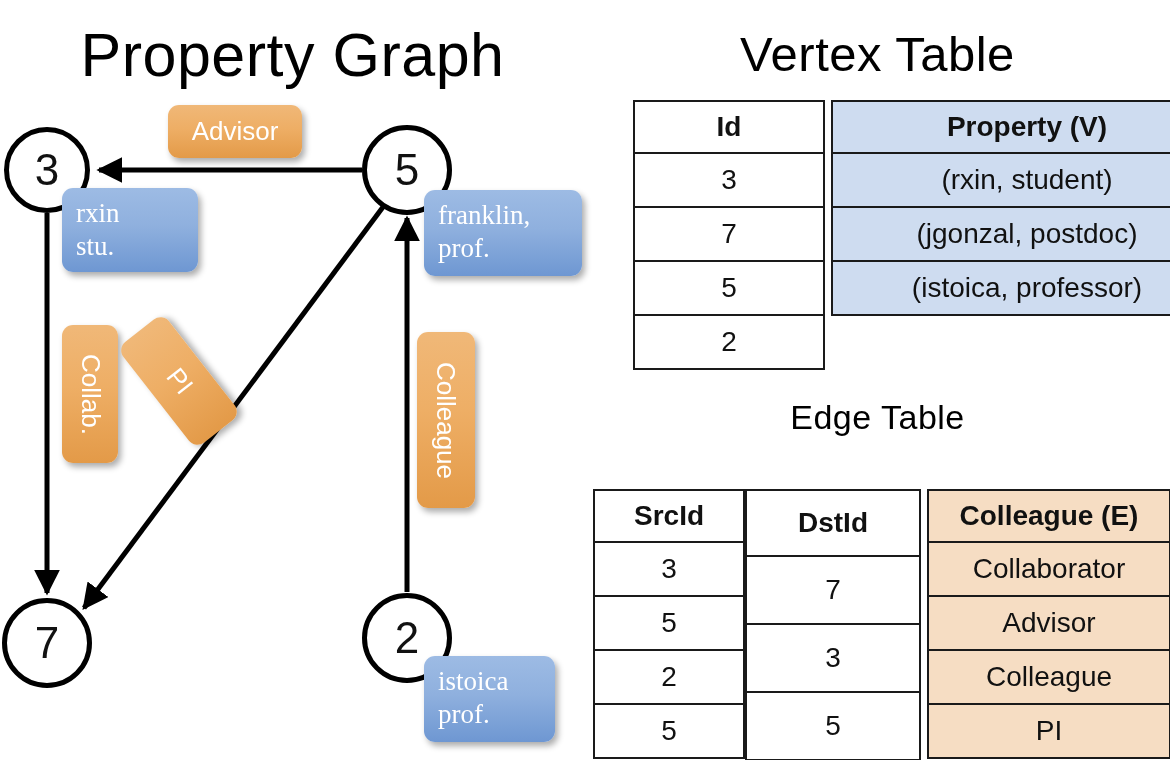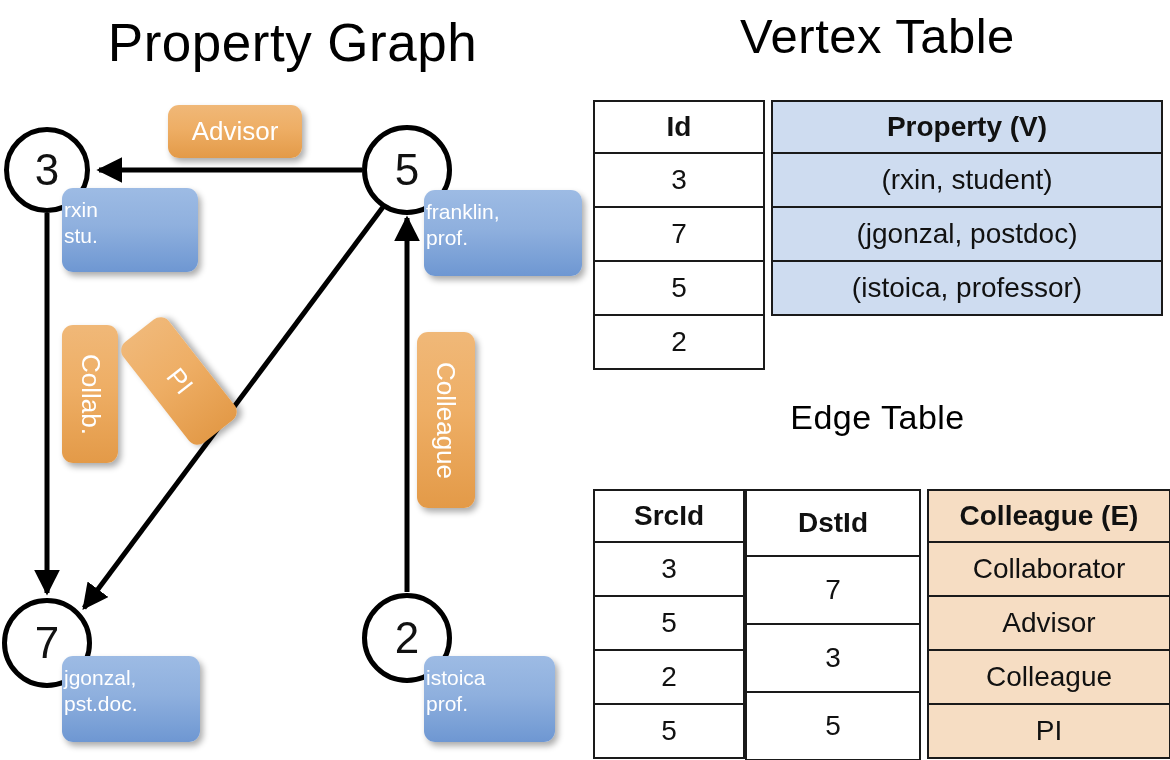--- a/index.html
+++ b/index.html
@@ -14,22 +14,22 @@
 
   
   .title {
     position: absolute;
     font-family: "Liberation Sans", sans-serif;
     font-weight: 300;
     color: #000;
     letter-spacing: 0.5px;
     white-space: nowrap;
   }
-  #graph-title  { left: 0;   top: 12px;  width: 585px; text-align: center; font-size: 53px; }
-  #vertex-title { left: 585px; top: 8px;  width: 585px; text-align: center; font-size: 49px; }
+  #graph-title  { left: 0;   top: 20px;  width: 585px; text-align: center; font-size: 61px; }
+  #vertex-title { left: 585px; top: 26px;  width: 585px; text-align: center; font-size: 49px; }
   #edge-title   { left: 585px; top: 398px; width: 585px; text-align: center; font-size: 34px; }
 
   
   #graph-panel { position: absolute; left: 0; top: 0; width: 585px; height: 760px; }
   #graph-svg { position: absolute; left: 0; top: 0; width: 585px; height: 760px; }
 
   .node {
     position: absolute;
     border-radius: 50%;
     border: 5px solid #000;
@@ -42,25 +42,26 @@
     color: #111;
     z-index: 3;
   }
 
   .prop-box {
     position: absolute;
     border-radius: 11px;
     background: linear-gradient(to bottom, #9dbbe4 0%, #8fb0de 45%, #6e97d2 100%);
     box-shadow: 3px 4px 6px rgba(0,0,0,0.33);
     color: #ffffff;
-    font-size: 21px;
+    font-size: 27px;
     line-height: 1.24;
-    padding: 9px 12px 8px 2px;
+    padding: 9px 12px 8px 14px;
     z-index: 4;
     font-weight: 400;
+    font-family: Liberation Serif, serif;
   }
 
   .edge-label {
     position: absolute;
     border-radius: 11px;
     background: linear-gradient(to bottom, #f0b878 0%, #eeae65 45%, #e39a48 100%);
     box-shadow: 3px 4px 6px rgba(0,0,0,0.33);
     color: #ffffff;
     font-size: 26px;
     display: flex;
@@ -82,21 +83,21 @@
     font-size: 28px;
     font-weight: 300;
     white-space: nowrap;
   }
   .tcell.hdr { font-weight: 700; font-size: 28px; }
   .tcell + .tcell { border-top-width: 0; }
   .tcol.gap { margin-left: 6px; }
 
   
   #vertex-table { left: 593px; top: 100px; }
-  #vertex-table .c-id   .tcell { width: 172px; height: 54px; }
+  #vertex-table .c-id   .tcell { width: 192px; height: 54px; margin-left: 40px; }
   #vertex-table .c-prop .tcell { width: 392px; height: 54px; background: #cedcf0; }
 
   
   #edge-table { left: 593px; top: 489px; }
   #edge-table .c-src .tcell { width: 152px; height: 54px; }
   #edge-table .c-dst .tcell { width: 176px; height: 68px; }
   #edge-table .c-prp .tcell { width: 244px; height: 54px; background: #f6ddc3; }
   #edge-table .c-prp .tcell.hdr { font-weight: 700; }
 </style>
 </head>
@@ -140,24 +141,20 @@
     <div class="prop-box" style="left:62px; top:188px; width:136px; height:84px;">
       <div>rxin</div>
       <div>stu.</div>
     </div>
 
     <div class="prop-box" style="left:424px; top:190px; width:158px; height:86px;">
       <div>franklin,</div>
       <div>prof.</div>
     </div>
 
-    <div class="prop-box" style="left:62px; top:656px; width:138px; height:86px;">
-      <div>jgonzal,</div>
-      <div>pst.doc.</div>
-    </div>
 
     <div class="prop-box" style="left:424px; top:656px; width:131px; height:86px;">
       <div>istoica</div>
       <div>prof.</div>
     </div>
 
     <div class="edge-label" style="left:168px; top:105px; width:134px; height:53px;">
       <span>Advisor</span>
     </div>
 

